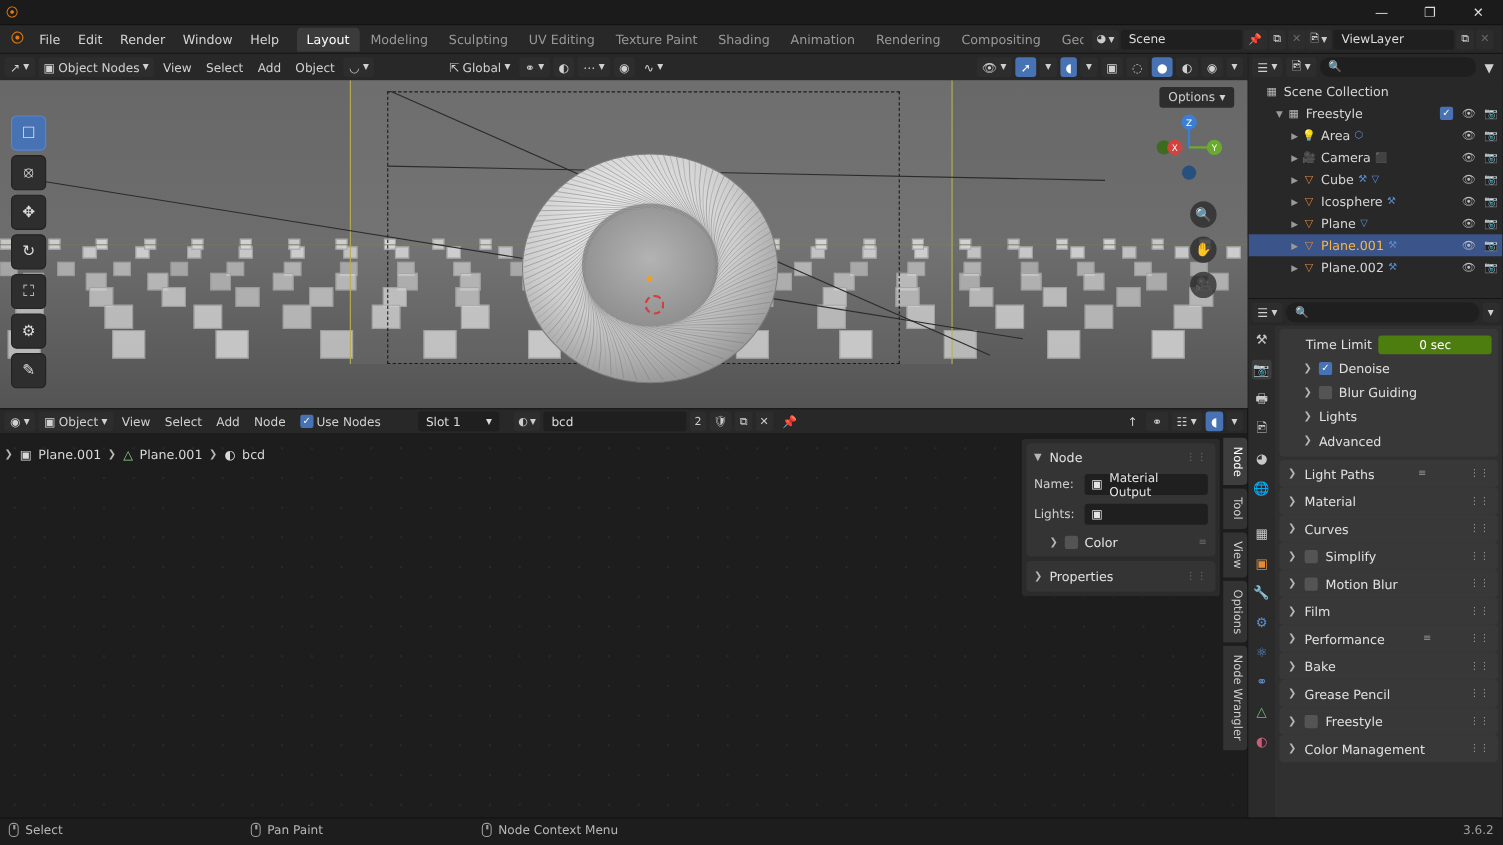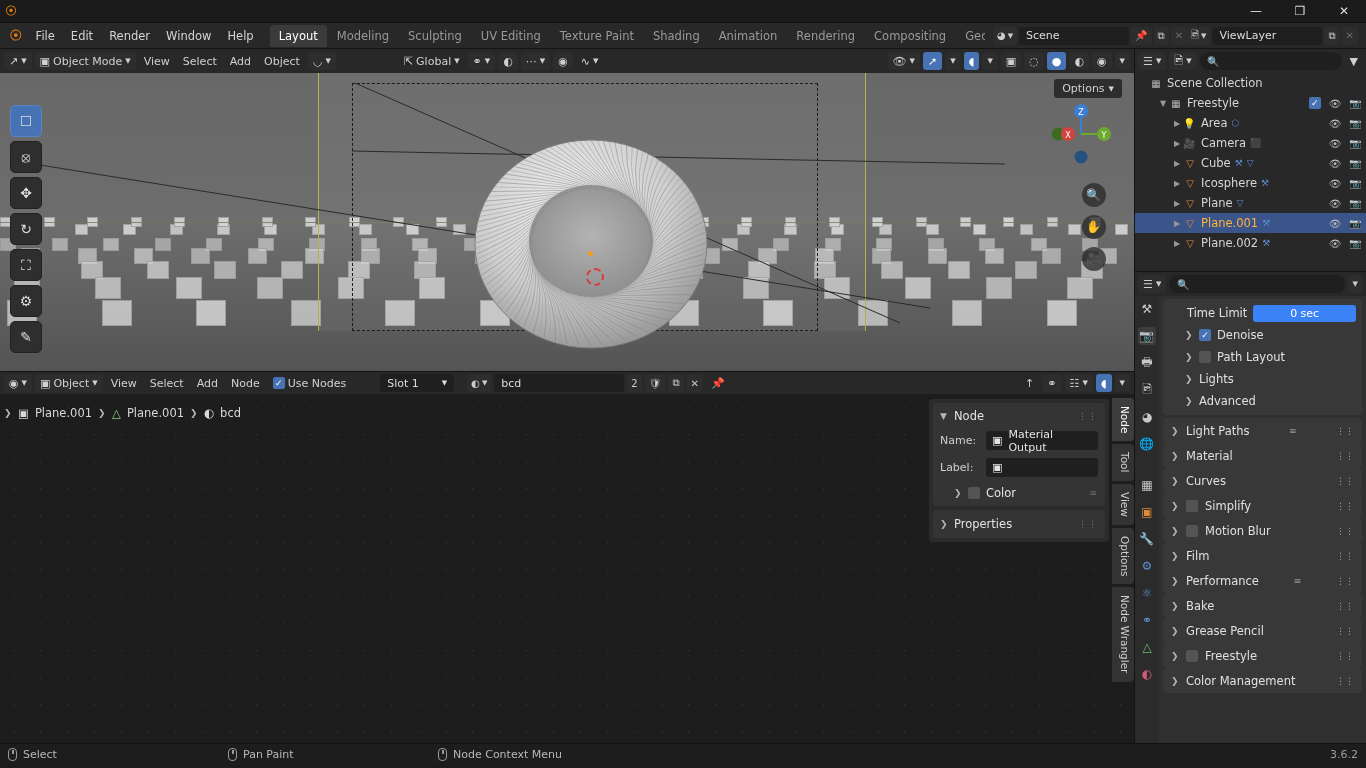--- a/index.html
+++ b/index.html
@@ -120,21 +120,21 @@
   .pr-tab{ width:18px; height:18px; display:flex; align-items:center; justify-content:center; border-radius:3px;}
   .pr-tab.active{ background:#3d3d3d; }
   .pr-content{ flex:1; padding:3px 4px; display:flex; flex-direction:column; gap:3px; overflow:hidden;}
   .pr-group{ background:#383838; border-radius:4px; padding:3px 6px;}
   .pr-row{ height:22px; display:flex; align-items:center; gap:6px; font-size:11.5px; color:#e0e0e0;}
   .pr-panel{ background:#383838; border-radius:4px; height:25px; display:flex;
      align-items:center; padding:0 8px; gap:7px; font-size:11.5px; color:#e0e0e0;}
   .chev{ color:#b5b5b5; font-size:9px; width:8px; display:inline-block;}
   .cbox{ width:12px; height:12px; border-radius:2px; background:#545454; display:inline-block;}
   .cbox.on{ background:#4772b3; color:#fff; font-size:9px; text-align:center; line-height:12px;}
-  .valbox{ flex:1; background:#3b82f6; border-radius:3px; height:17px;
+  .valbox{ flex:1; background:#4d7c0f; border-radius:3px; height:17px;
      display:flex; align-items:center; justify-content:center; font-size:11px; color:#fff;}
   .listic{ margin-left:auto; color:#9a9a9a; font-size:9px;}
 
   
   .statusbar{ height:22px; background:#1d1d1d; display:flex; align-items:center;
      padding:0 8px; gap:0; font-size:11px; color:#b8b8b8; border-top:1px solid #111;}
   .st-item{ display:flex; align-items:center; gap:6px; }
   .mouse-ic{ width:9px; height:13px; border:1px solid #9a9a9a; border-radius:4px; display:inline-block; position:relative;}
   .mouse-ic:before{ content:""; position:absolute; left:3px; top:1px; width:2px; height:4px; background:#9a9a9a;}
   .st-version{ margin-left:auto; color:#9e9e9e; }
@@ -190,21 +190,21 @@
 
 <div class="workspace">
 
   <div class="left-col">
 
     <div class="vp">
       <div class="vp-header">
         <div class="hb">↗<span style="font-size:7px">▼</span></div>
         <div class="hb">
           <span>▣</span>
-          <span>Object Mode</span>
+          <span>Object Nodes</span>
           <span style="font-size:7px">▼</span>
         </div>
         <div class="hb plain">View</div>
         <div class="hb plain">Select</div>
         <div class="hb plain">Add</div>
         <div class="hb plain">Object</div>
         <div class="hb">◡<span style="font-size:7px">▼</span></div>
         <div class="hb plain" style="margin-left:60px">
           <span>⇱</span>
           <span>Global</span>
@@ -633,21 +633,21 @@
               <span class="dots">⋮⋮</span>
             </div>
             <div class="np-row">
               <span class="k">Name:</span>
               <span class="np-inp">
                 <span>▣</span>
                 <span>Material Output</span>
               </span>
             </div>
             <div class="np-row">
-              <span class="k">Label:</span>
+              <span class="k">Lights:</span>
               <span class="np-inp">
                 <span>▣</span>
                 <span></span>
               </span>
             </div>
             <div class="np-sub">
               <span class="chev">❯</span>
               <span class="cbox"></span>
               <span>Color</span>
               <span class="dots">≡</span>
@@ -812,21 +812,21 @@
             </div>
             <div id="pr-subitems">
                 <div class="pr-row" style="padding-left: 16px;">
                   <span class="chev">❯</span>
                   <span class="cbox on">✓</span>
                   <span>Denoise</span>
                 </div>
                 <div class="pr-row" style="padding-left: 16px;">
                   <span class="chev">❯</span>
                   <span class="cbox"></span>
-                  <span>Path Layout</span>
+                  <span>Blur Guiding</span>
                 </div>
                 <div class="pr-row" style="padding-left: 16px;">
                   <span class="chev">❯</span>
                   <span>Lights</span>
                 </div>
                 <div class="pr-row" style="padding-left: 16px;">
                   <span class="chev">❯</span>
                   <span>Advanced</span>
                 </div>
               </div>

